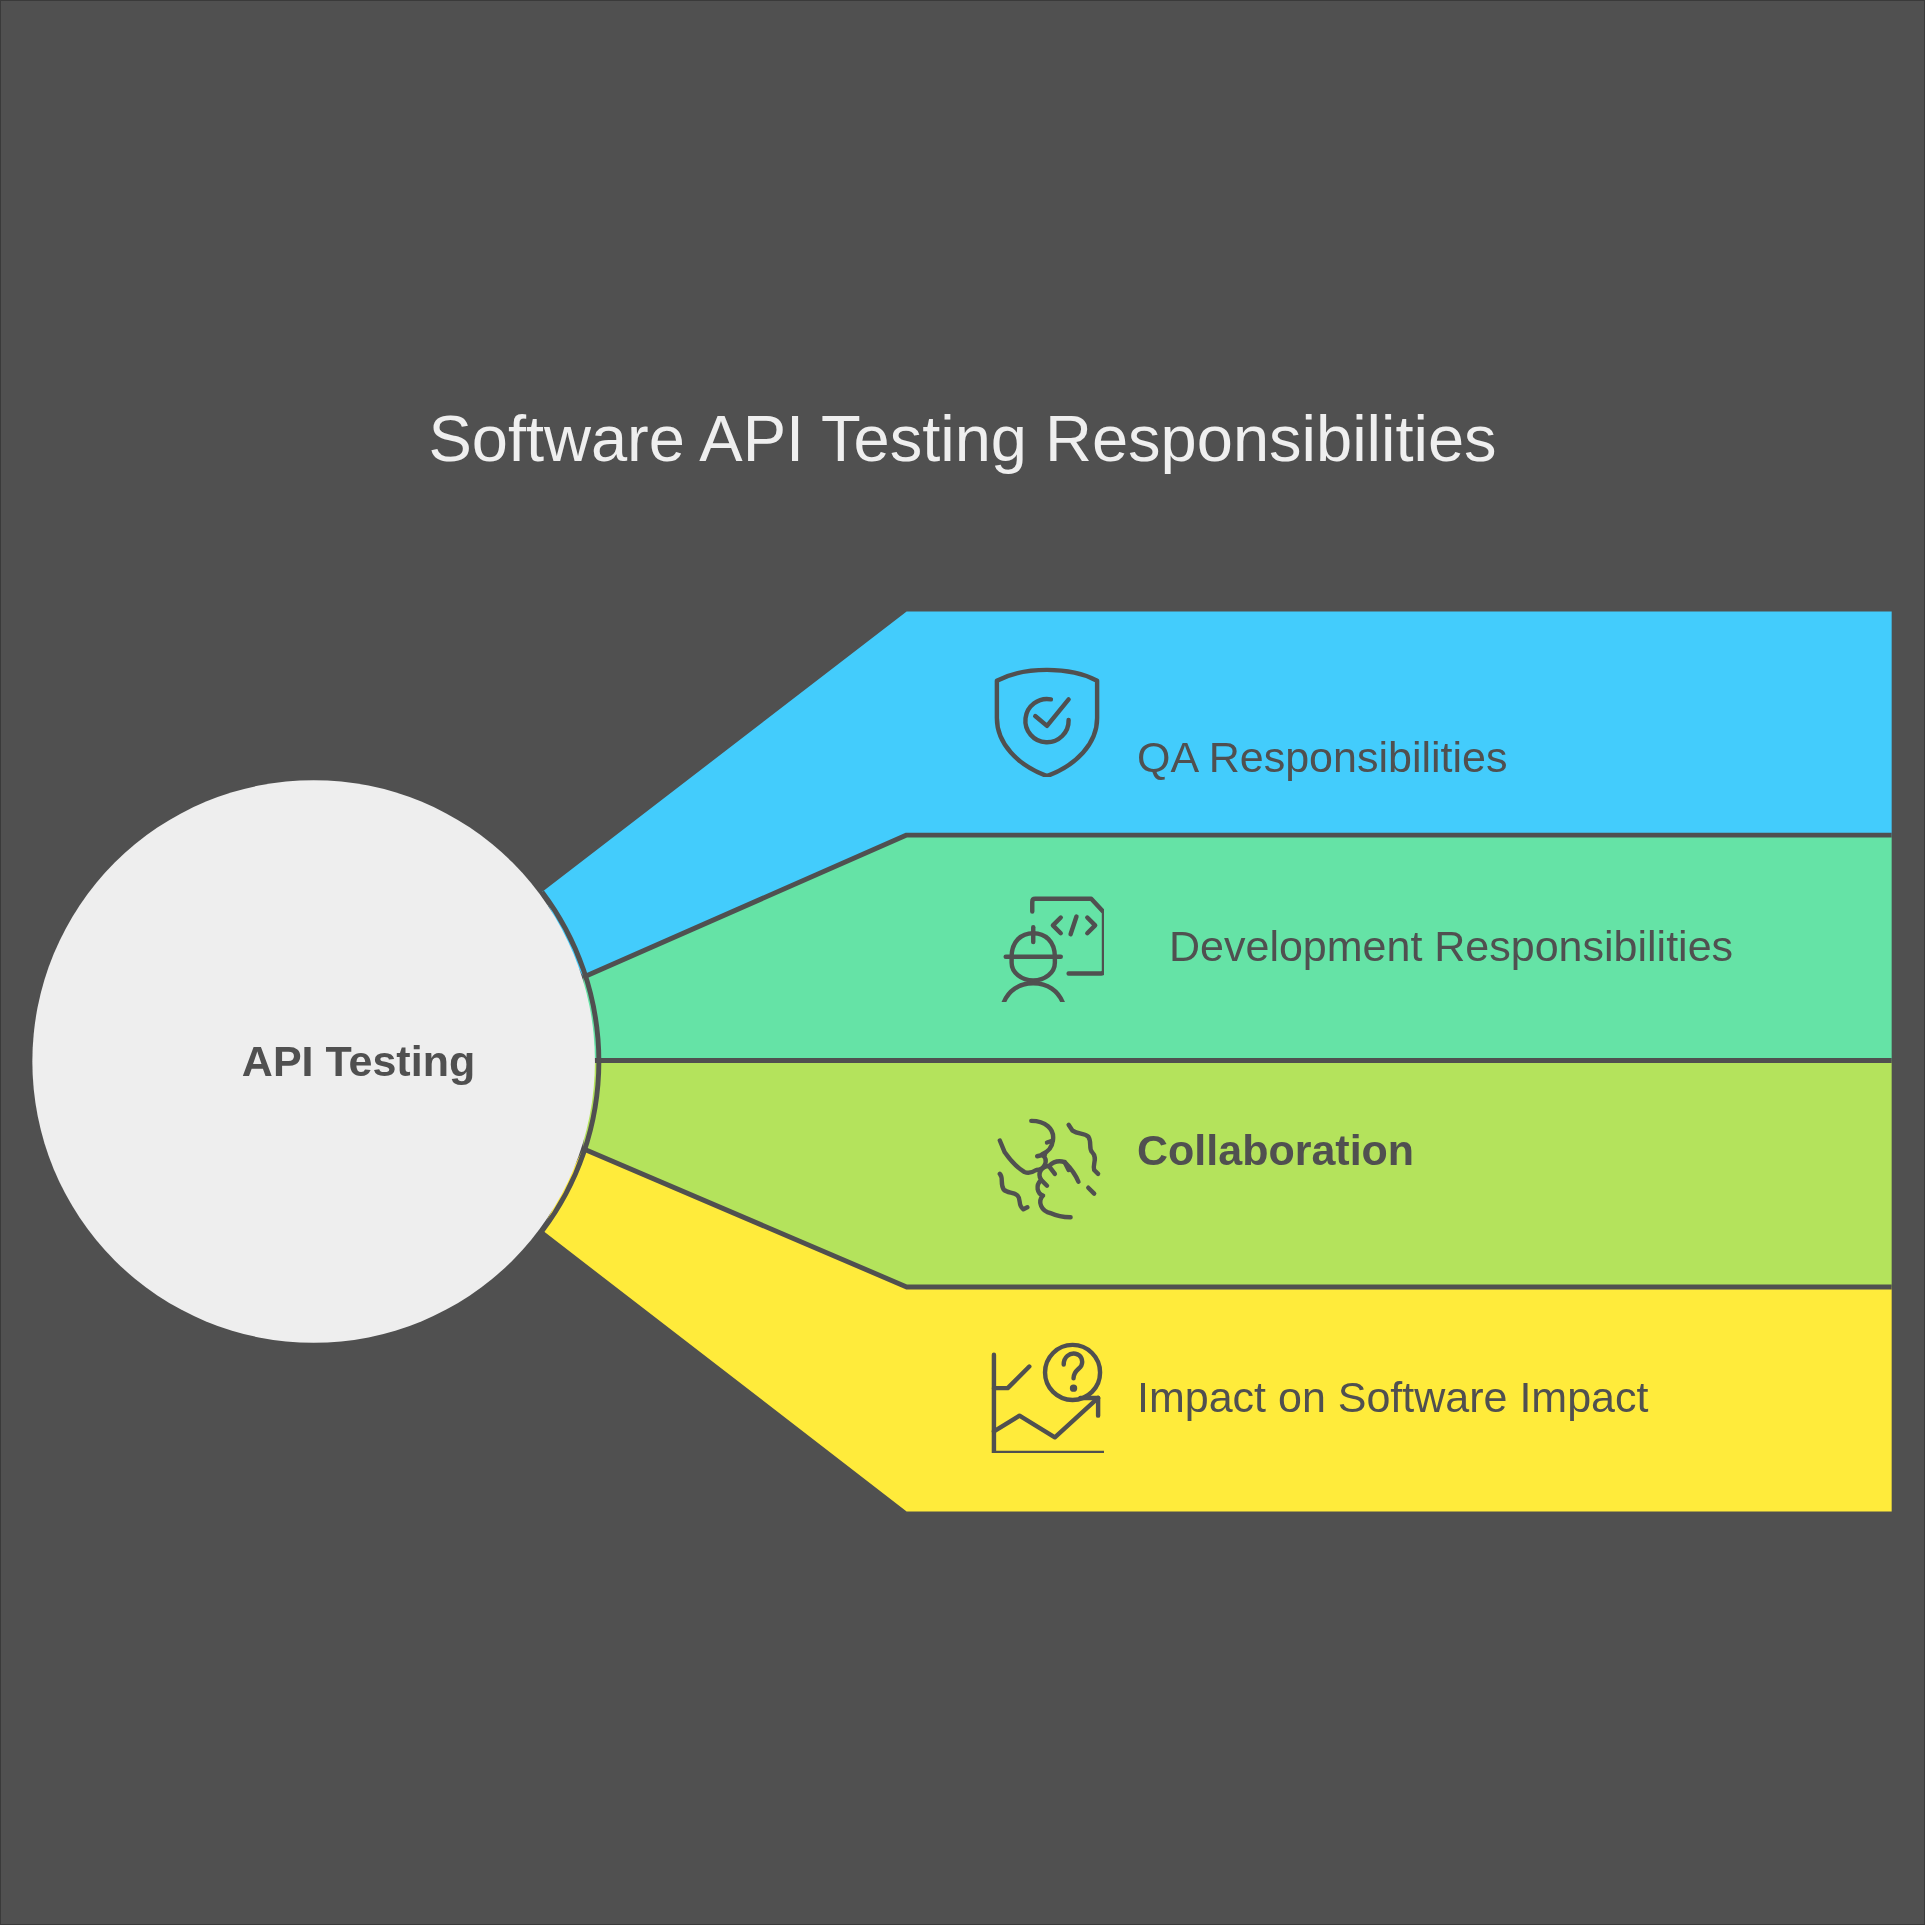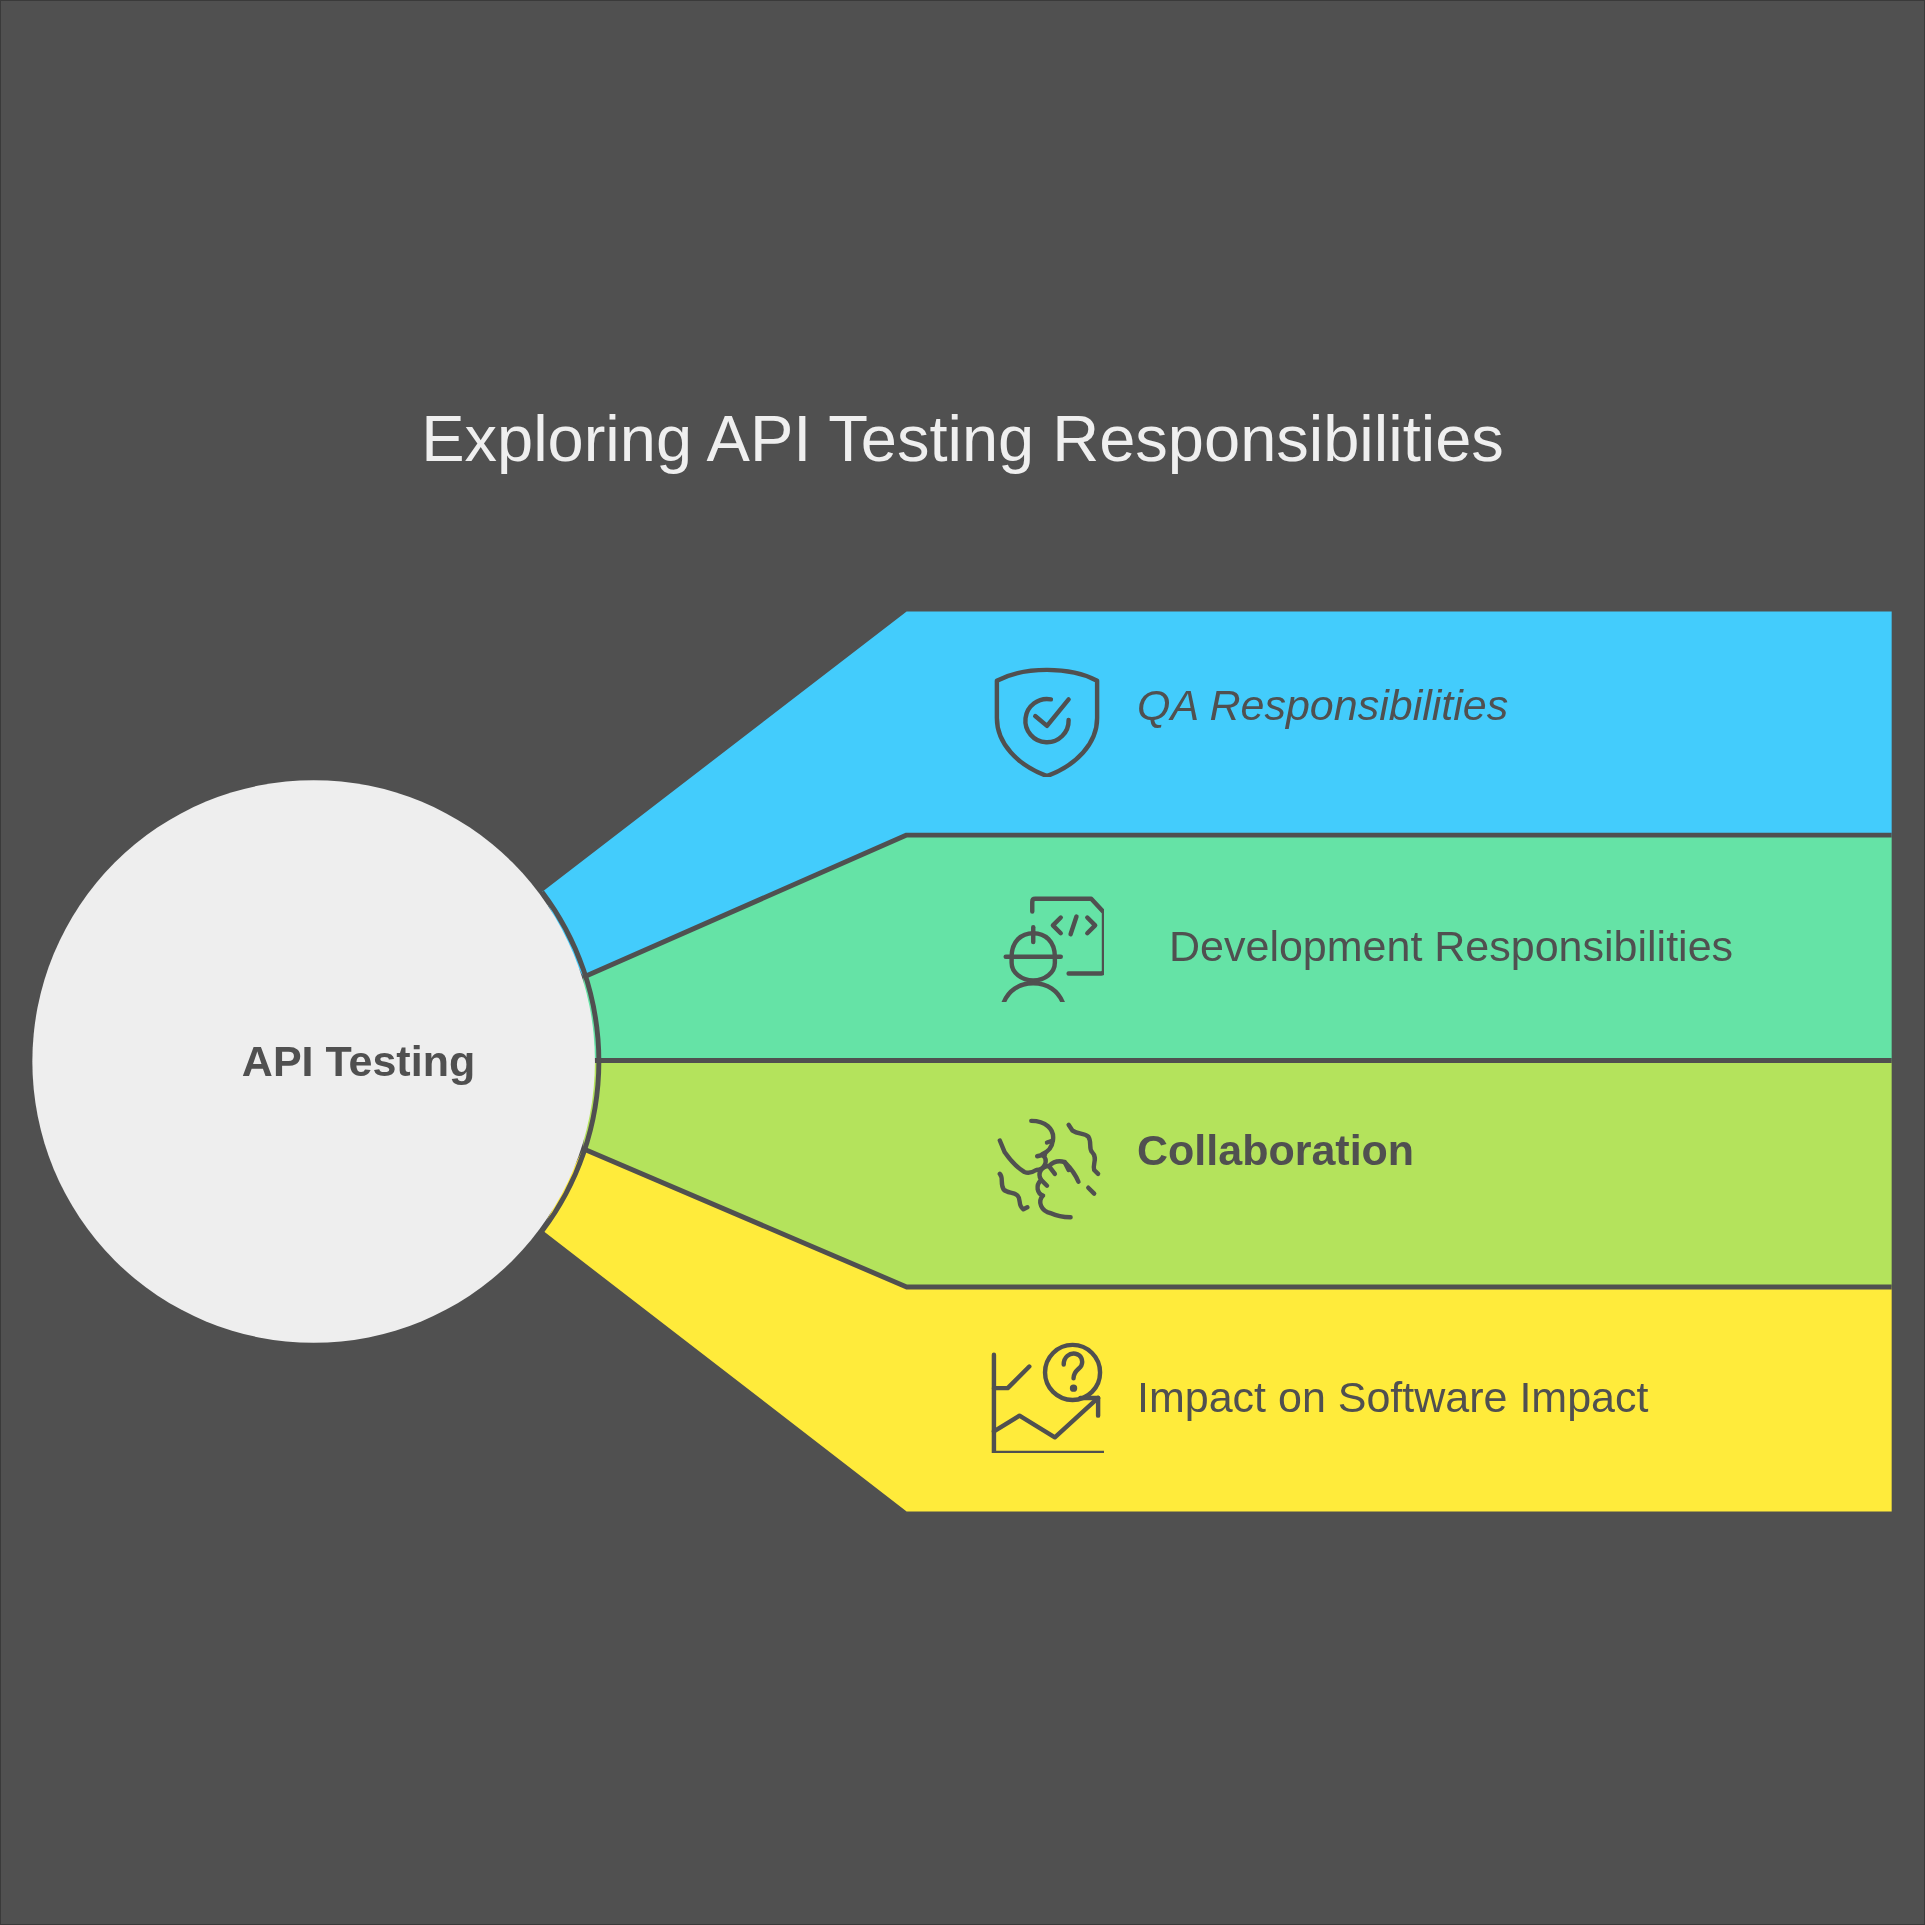--- a/index.html
+++ b/index.html
@@ -31,21 +31,21 @@
       line-height: 59px; white-space: nowrap;
     }
     .icon { position: absolute; left: 990px; width: 114px; height: 114px; }
     .icon svg { width: 114px; height: 114px; }
   </style>
 </head>
 <body>
 
 <div class="frame"></div>
 
-<div class="title">Exploring API Testing Responsibilities</div>
+<div class="title">Software API Testing Responsibilities</div>
 
 <svg class="canvas" width="1925" height="1925" viewBox="0 0 1964 1964">
 
   <polygon points="553,1255 595,1172 925,1313 1930,1313 1930,1542 925,1542" fill="#ffeb3b"></polygon>
 
   <polygon points="600,1082 1930,1082 1930,1313 925,1313 595,1172" fill="#b4e35c"></polygon>
 
   <polygon points="595,997 925,852 1930,852 1930,1082 600,1082" fill="#65e3a6"></polygon>
 
   <polygon points="553,910 925,624 1930,624 1930,852 925,852 595,997" fill="#43ccfc"></polygon>
@@ -63,21 +63,21 @@
 
 <div class="hub-label">API Testing</div>
 
 <div class="icon" style="top:663px;">
   <svg viewBox="0 0 116 116" fill="none" stroke="#505050" stroke-width="4.5" stroke-linecap="round" stroke-linejoin="round">
     <path d="M7,18 C22,10 42,7 58,7 C74,7 94,10 109,18 L109,56 C109,82 88,104 58,115 C28,104 7,82 7,56 Z"></path>
     <path d="M62,37 A22,22 0 1,0 80,58"></path>
     <path d="M46,54 L58,64 L80,37"></path>
   </svg>
 </div>
-<div class="branch-label" style="top:676px;font-style:italic;">QA Responsibilities</div>
+<div class="branch-label" style="top:728px;">QA Responsibilities</div>
 
 <div class="icon" style="top:888px;">
   <svg viewBox="0 0 116 116" fill="none" stroke="#505050" stroke-width="4.5" stroke-linecap="round" stroke-linejoin="round">
     <path d="M43,24 L43,14 C43,12 44,11 46,11 L103,11 L116,25 L116,84 C116,86 115,87 113,87 L80,87"></path>
     <path d="M72,30 L64,38 L72,46"></path>
     <path d="M82,47 L88,29"></path>
     <path d="M99,30 L107,38 L99,46"></path>
     <path d="M44,40 L44,55"></path>
     <path d="M22,70 C22,54 32,46 44,46 C56,46 66,54 66,70 L66,76 C66,86 56,94 44,94 C32,94 22,86 22,76 Z"></path>
     <path d="M16,70 L72,70"></path>

